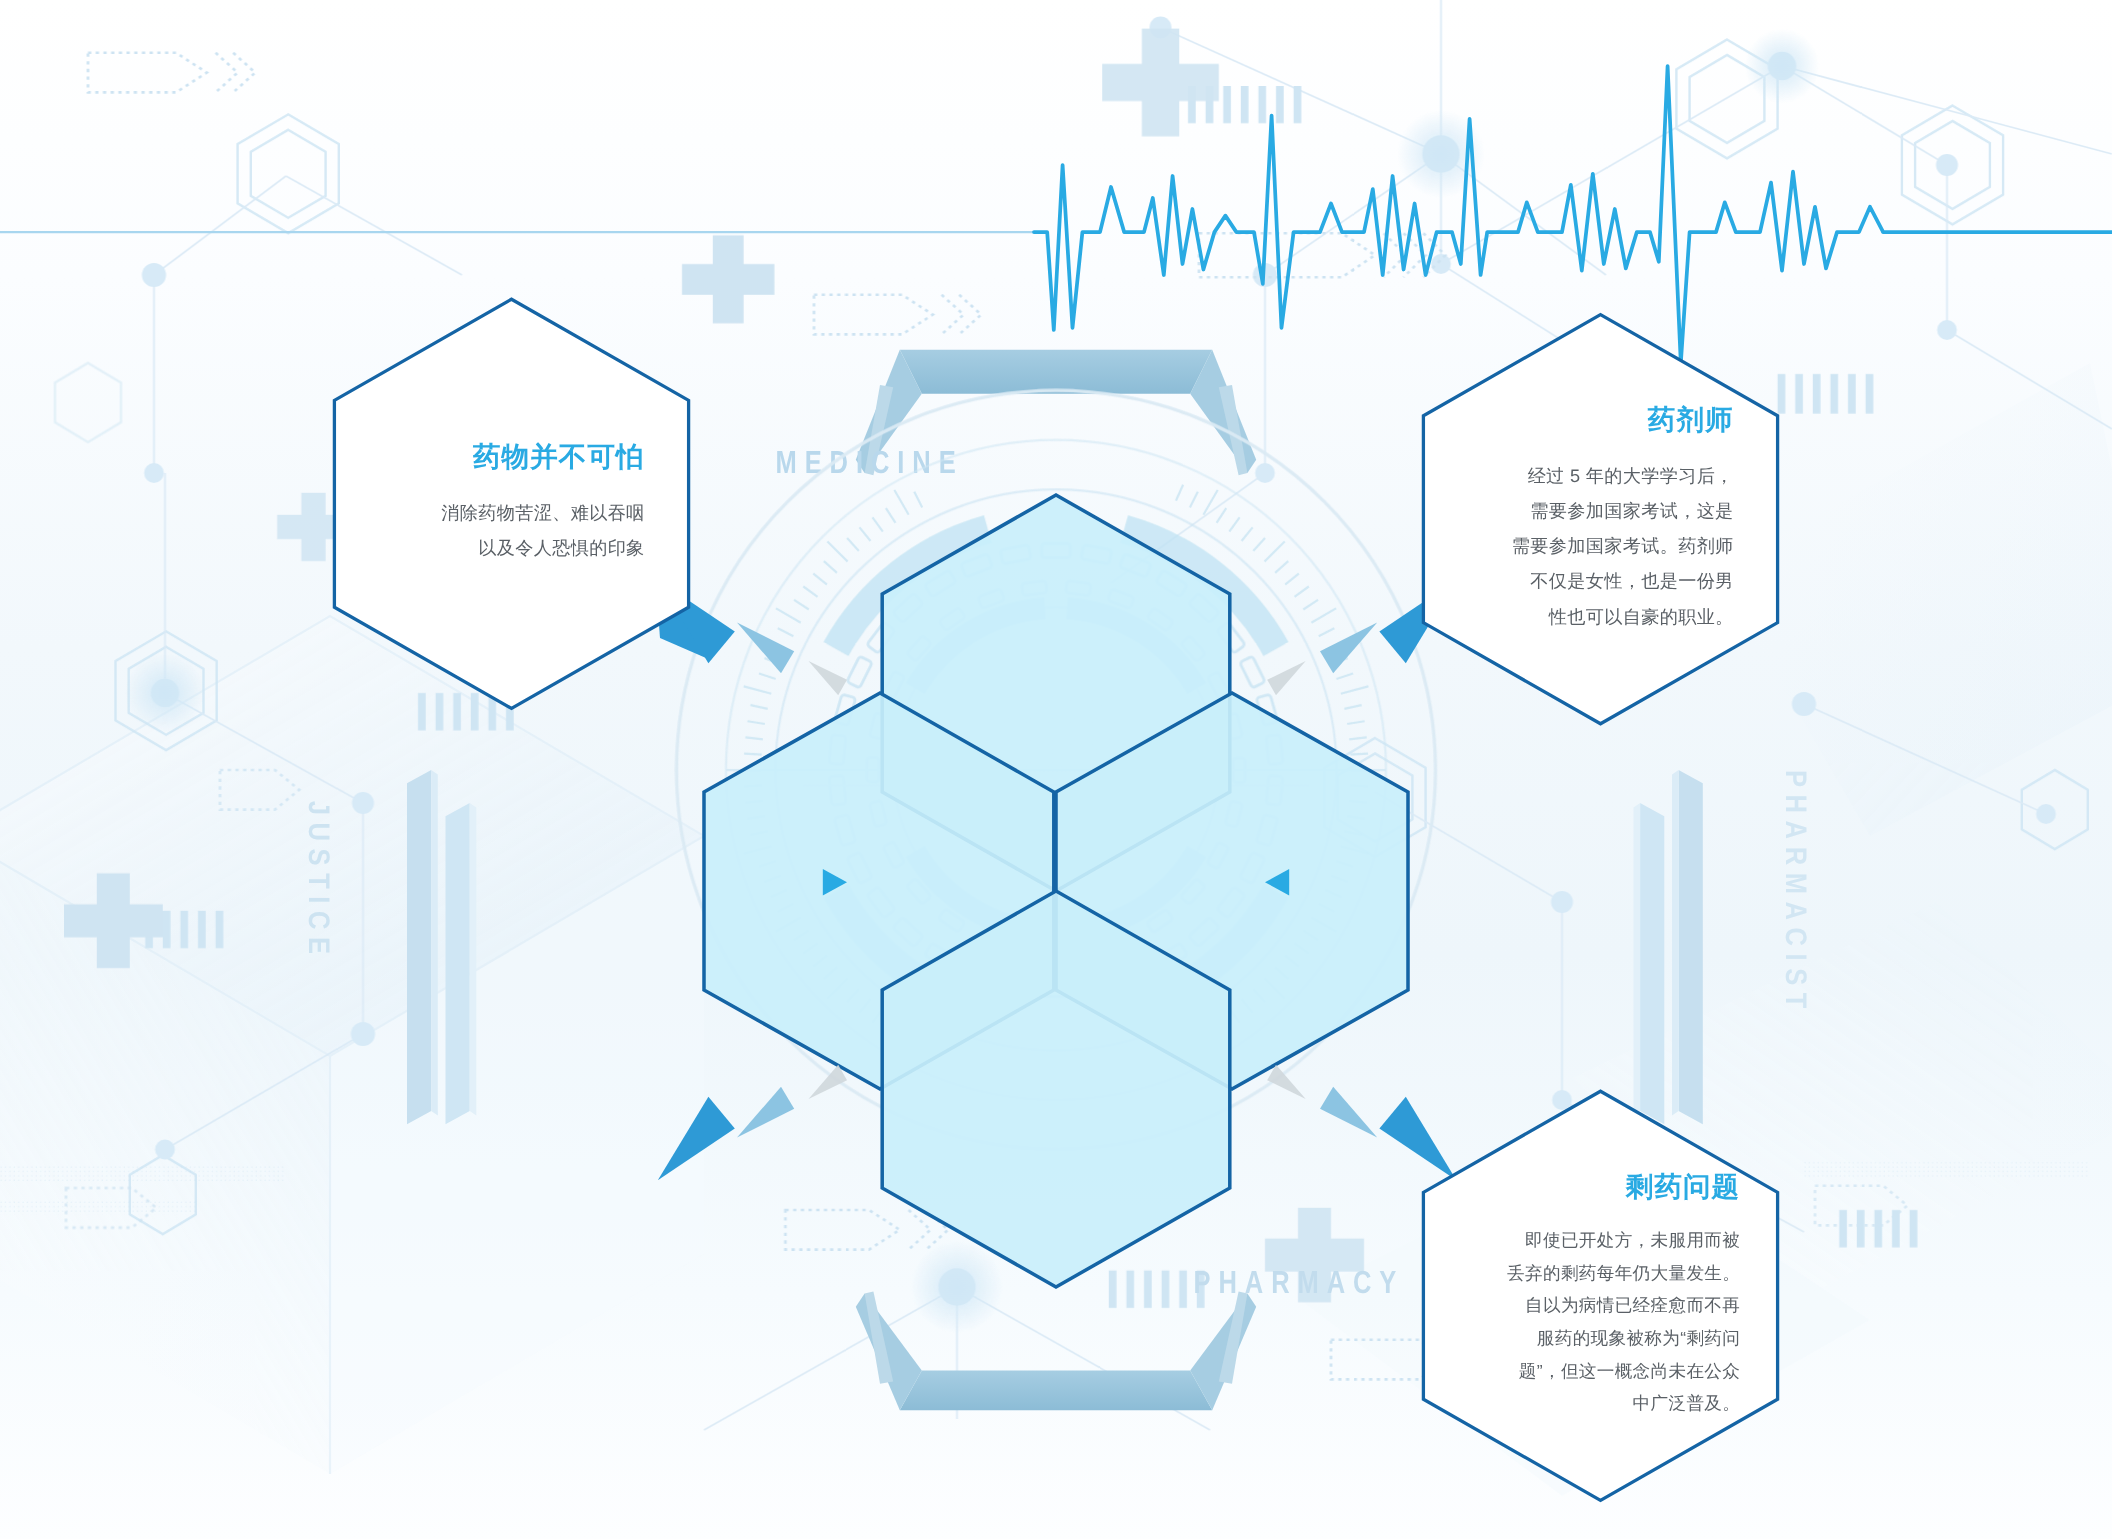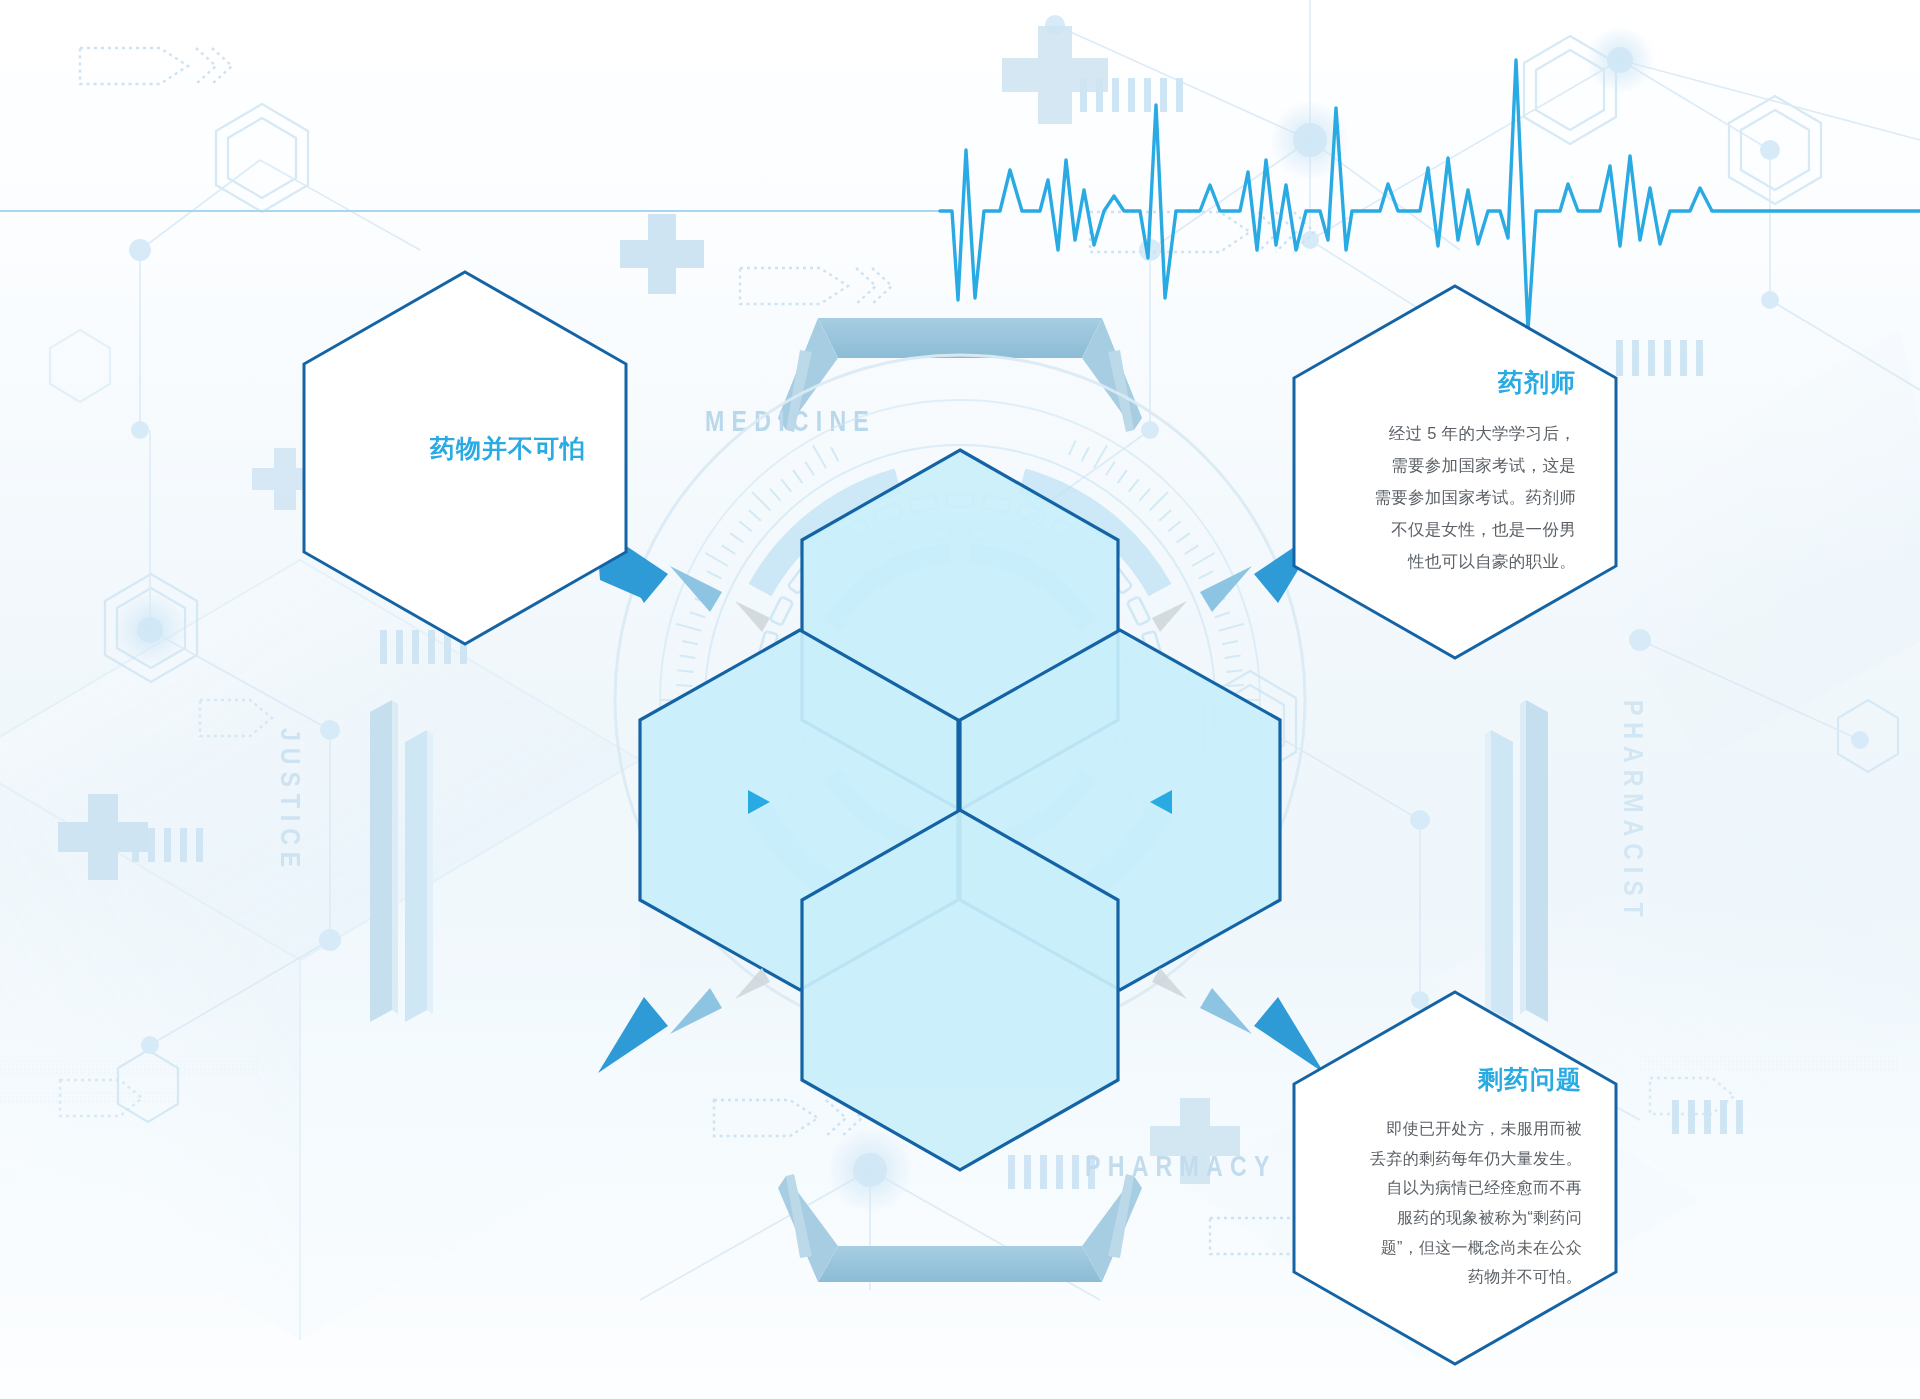--- a/index.html
+++ b/index.html
@@ -525,20 +525,24 @@
   <div class="wm wm-pharmacy">PHARMACY</div>
   <div class="wm-vert wm-justice">JUSTICE</div>
   <div class="wm-vert wm-pharmacist">PHARMACIST</div>
 
   <div class="hexcard" style="left:300px; top:268px;">
     <svg class="hexsvg" viewBox="0 0 330 380">
       <polygon points="165,4 326,96 326,284 165,376 4,284 4,96" fill="#ffffff" stroke="#1464A5" stroke-width="3"></polygon>
     </svg>
     <div class="inner">
       <div class="htitle" style="color:#29AAE3">药物并不可怕</div>
+      <div class="hbody">
+        <div>消除药物苦涩、难以吞咽</div>
+        <div>以及令人恐惧的印象</div>
+      </div>
     </div>
   </div>
 
   <div class="hexcard" style="left:1290px; top:282px;">
     <svg class="hexsvg" viewBox="0 0 330 380">
       <polygon points="165,4 326,96 326,284 165,376 4,284 4,96" fill="#ffffff" stroke="#1464A5" stroke-width="3"></polygon>
     </svg>
     <div class="inner">
       <div class="htitle" style="color:#29AAE3">药剂师</div>
       <div class="hbody">
@@ -557,18 +561,18 @@
       <polygon points="165,4 326,96 326,284 165,376 4,284 4,96" fill="#ffffff" stroke="#1464A5" stroke-width="3"></polygon>
     </svg>
     <div class="inner" style="width:262px">
       <div class="htitle" style="color:#29AAE3">剩药问题</div>
       <div class="hbody" style="font-size:16px;line-height:1.85">
         <div>即使已开处方，未服用而被</div>
         <div>丢弃的剩药每年仍大量发生。</div>
         <div>自以为病情已经痊愈而不再</div>
         <div>服药的现象被称为“剩药问</div>
         <div>题”，但这一概念尚未在公众</div>
-        <div>药物并不可怕。</div>
+        <div>中广泛普及。</div>
       </div>
     </div>
   </div>
 
 </div>
 
 </body></html>

